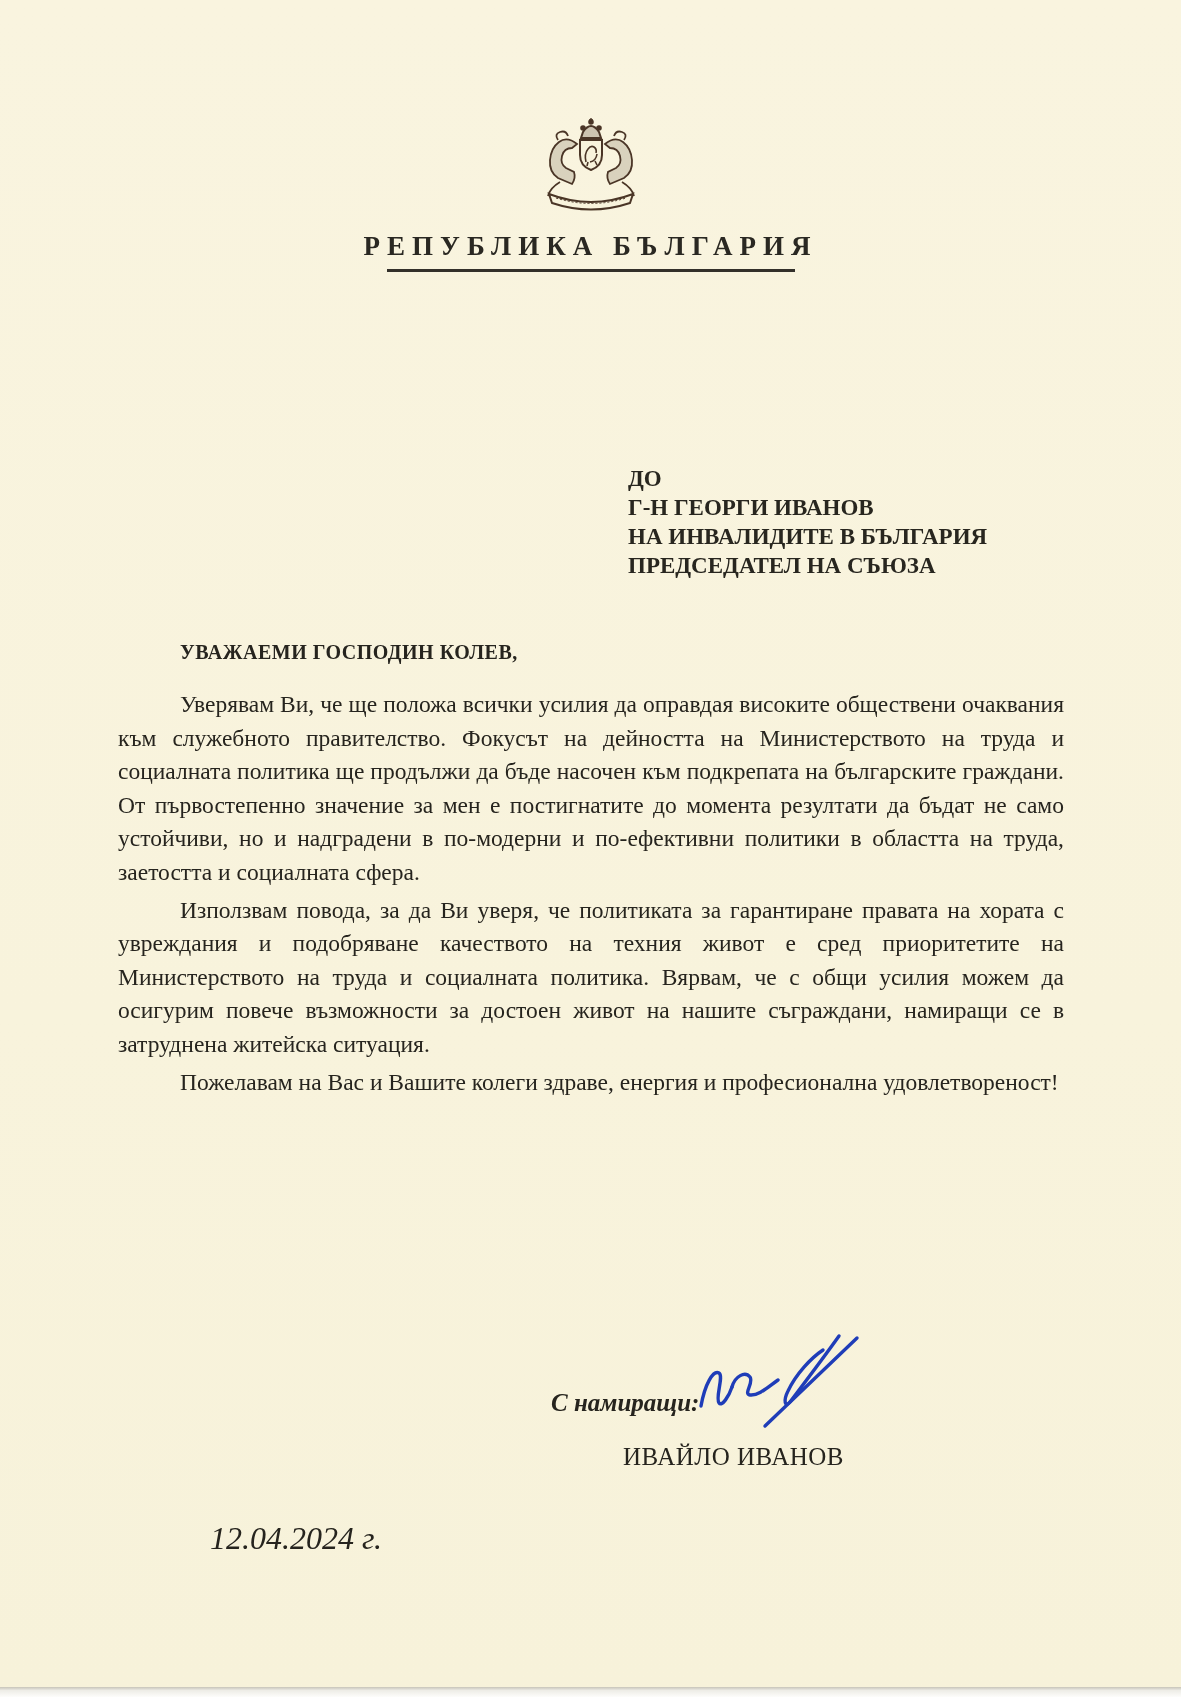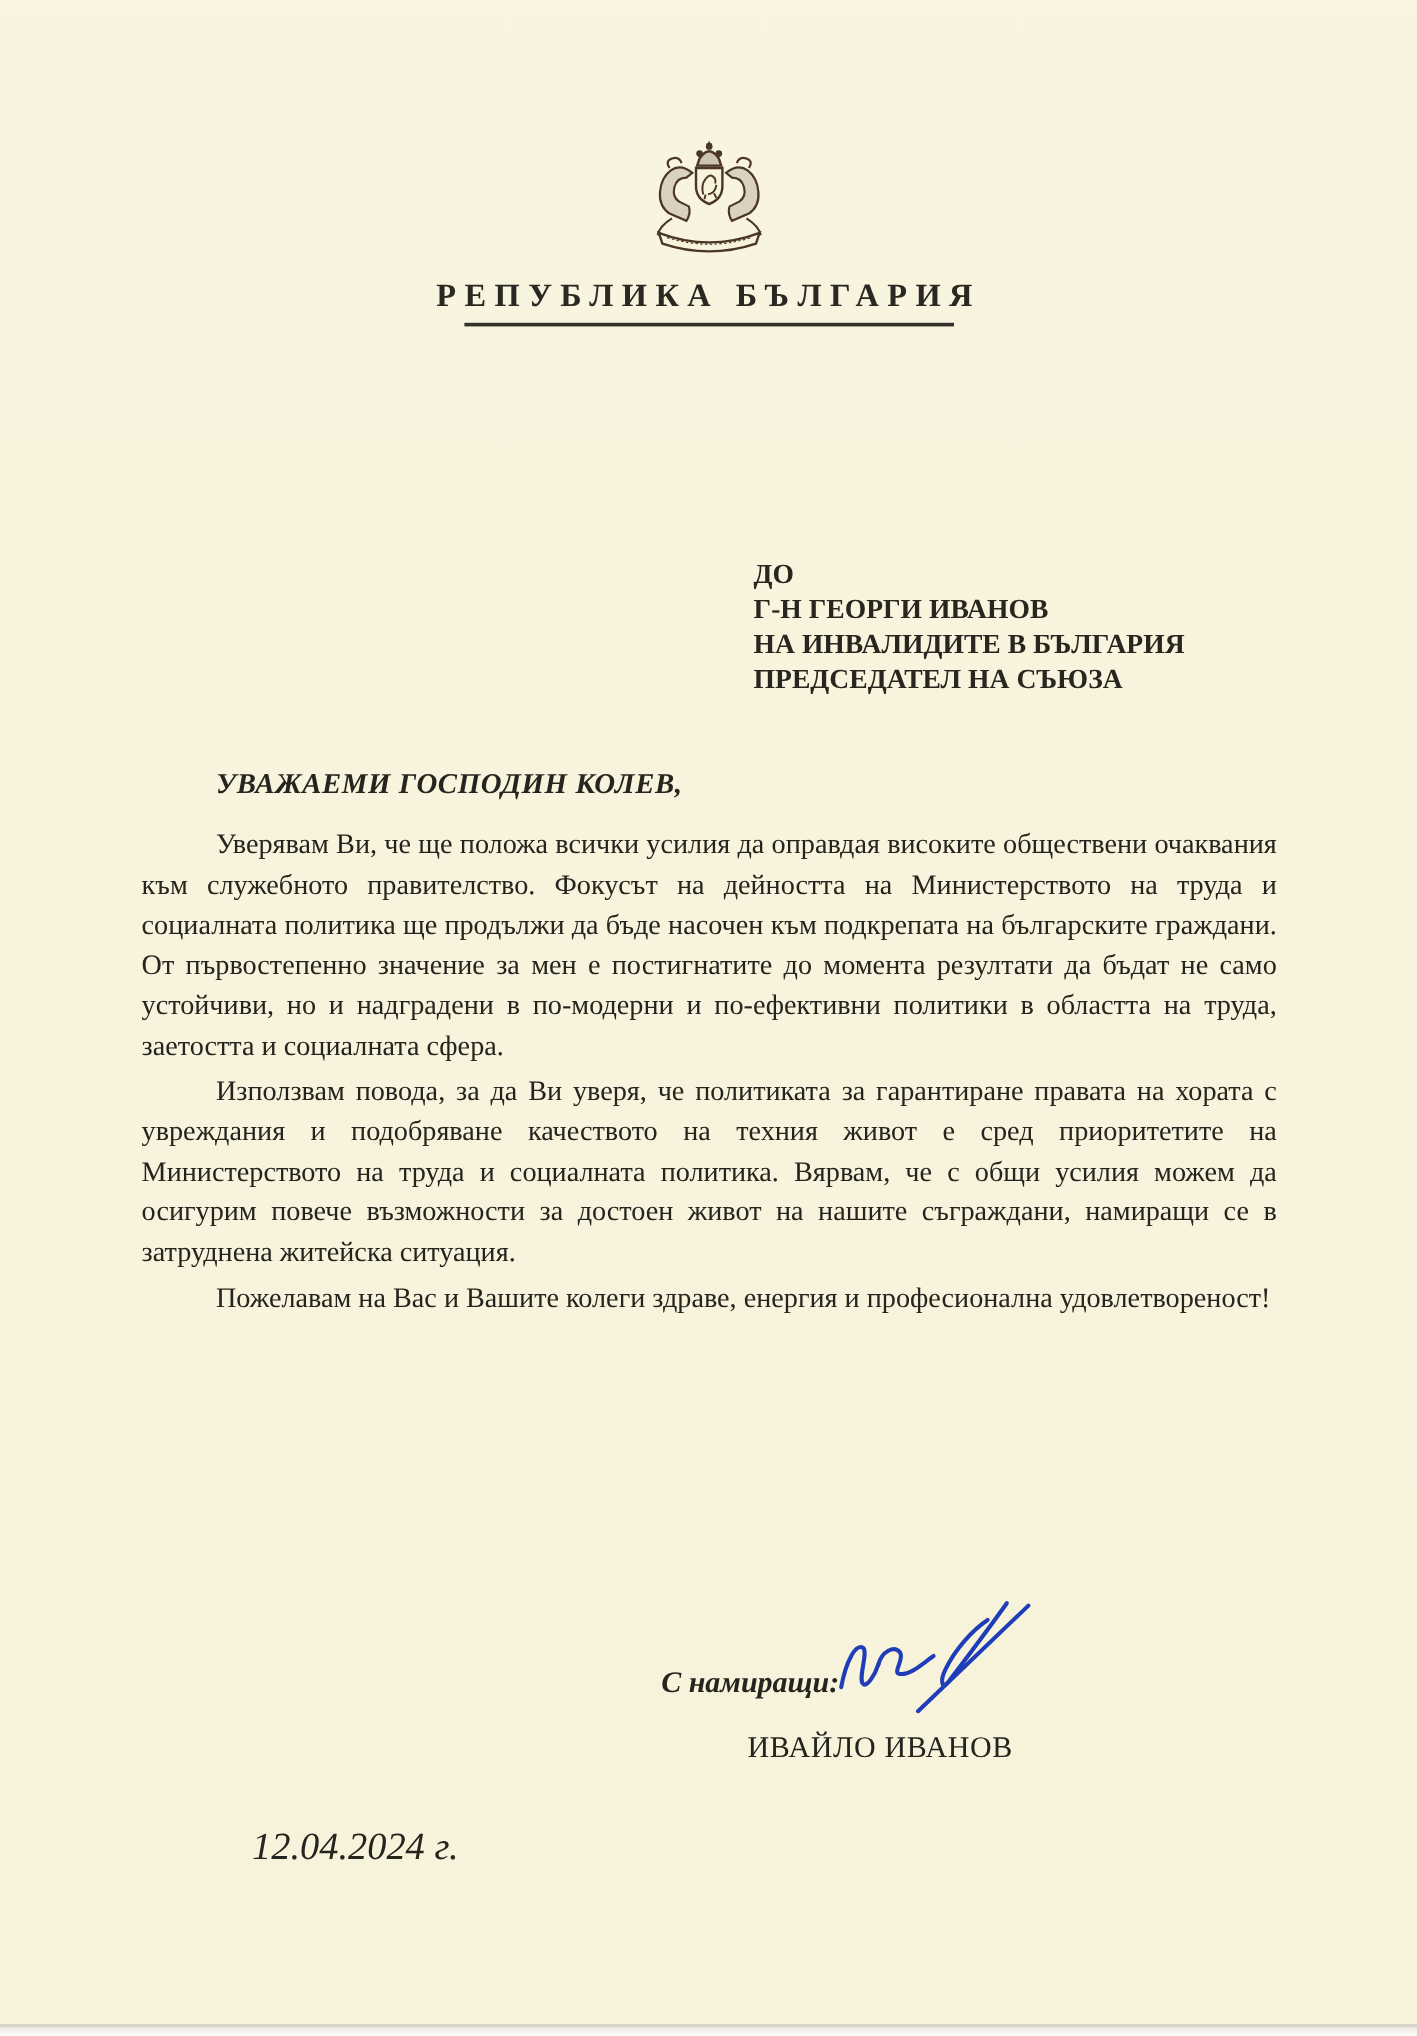--- a/index.html
+++ b/index.html
@@ -68,25 +68,24 @@
     line-height: 29px;
     color: #28261f;
     margin-top: 40px;
   }
 
   
   .salutation {
     position: absolute;
     left: 180px;
     top: 641px;
-    font-size: 24px;
+    font-size: 20px;
     font-weight: bold;
     letter-spacing: 0.5px;
     color: #26241e;
-    font-style: italic;
   }
   .letter-body {
     position: absolute;
     left: 118px;
     top: 688px;
     width: 946px;
     font-size: 23.5px;
     line-height: 33.5px;
     text-align: justify;
     color: #26241e;

